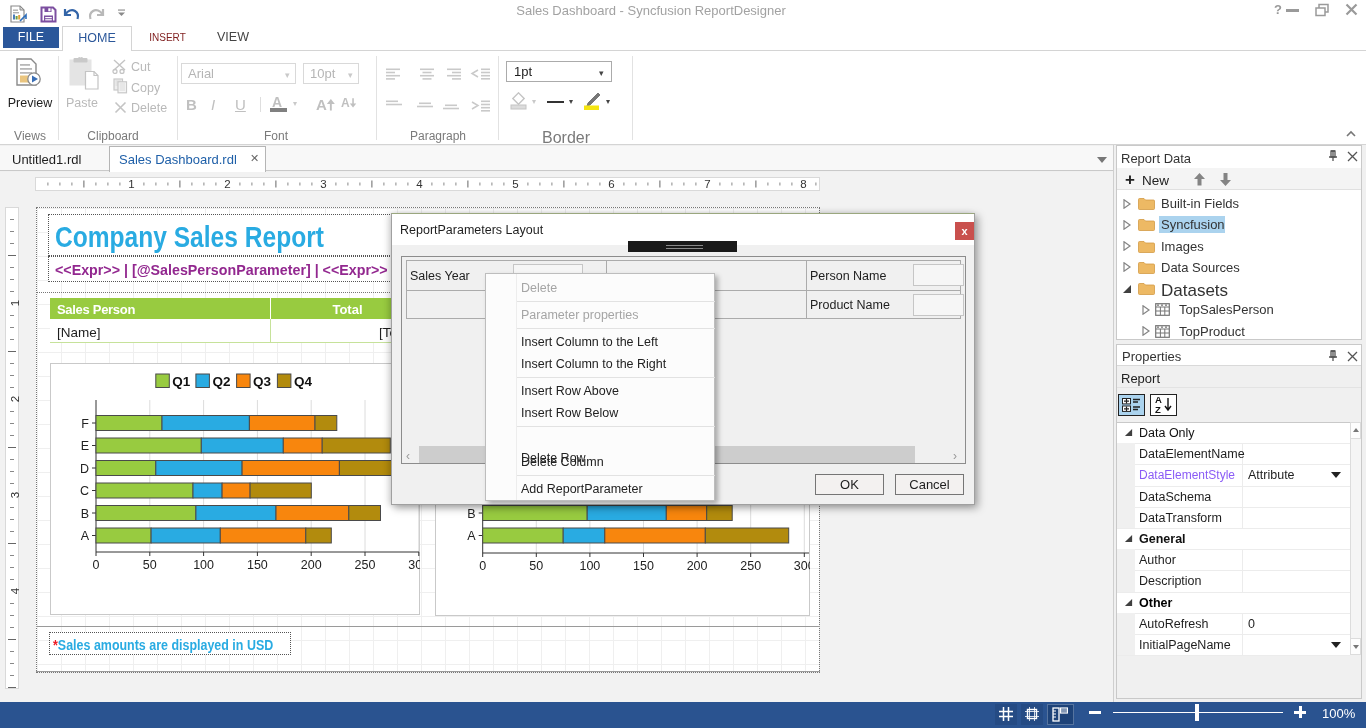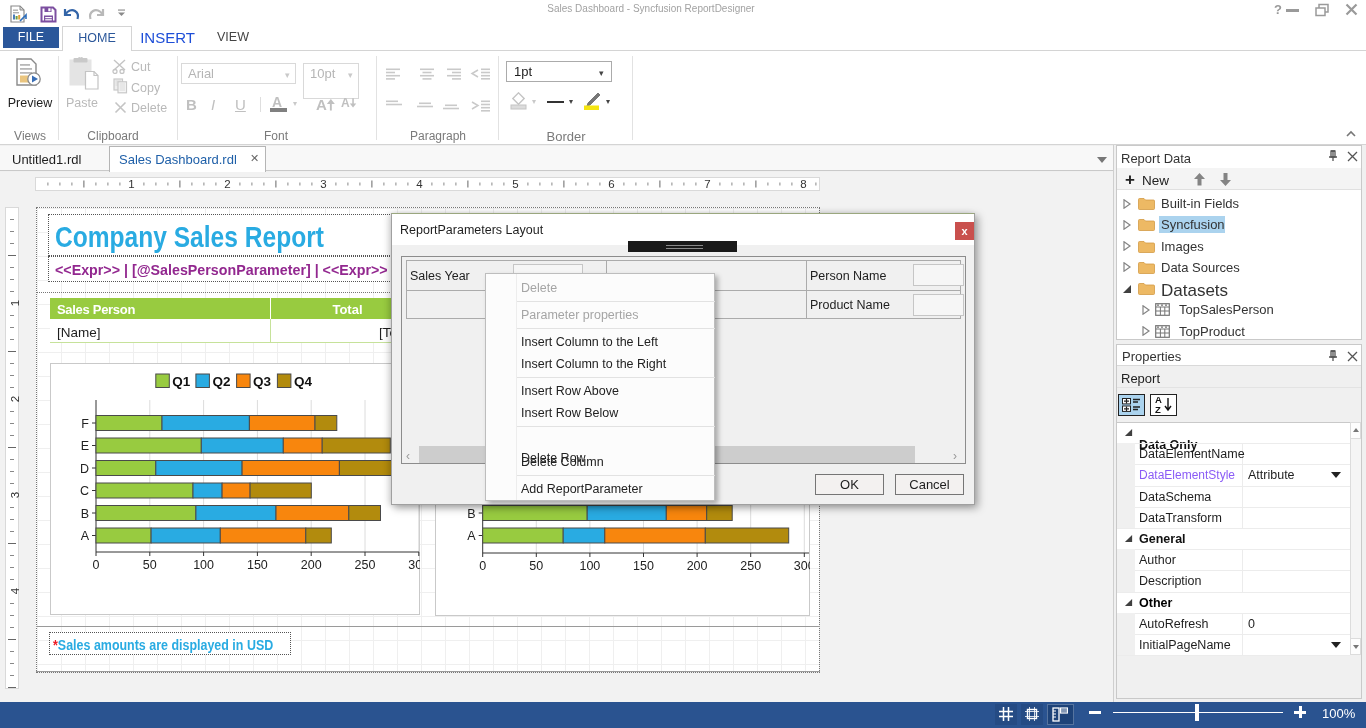--- a/index.html
+++ b/index.html
@@ -38,50 +38,50 @@
 
 <svg class="ab" style="left:87px;top:6px;" width="19" height="16" viewBox="0 0 19 16">
  <path d="M16 3 L16 9 L10 9" fill="none" stroke="#b9b9b9" stroke-width="2.2"></path>
  <path d="M15.5 8.5 C13.5 4.5 9 3 6 5 C3.2 6.8 2.5 10 3.5 13" fill="none" stroke="#b9b9b9" stroke-width="2.2"></path>
 </svg>
 
 <svg class="ab" style="left:117px;top:9px;" width="10" height="9" viewBox="0 0 10 9">
  <rect x="1" y="0.5" width="7" height="1.1" fill="#8a8a8a"></rect>
  <path d="M1 3.5 L8 3.5 L4.5 7 Z" fill="#8a8a8a"></path>
 </svg>
-<div class="ab" style="left:0;top:3px;width:1302px;height:16px;text-align:center;font-size:10px;color:#a2a2a2;">Sales Dashboard - Syncfusion ReportDesigner</div>
+<div class="ab" style="left:0;top:3px;width:1302px;height:16px;text-align:center;font-size:13px;color:#a2a2a2;">Sales Dashboard - Syncfusion ReportDesigner</div>
 
 <div class="ab" style="left:1270px;top:2px;width:16px;height:16px;color:#9a9a9a;font-size:13px;font-weight:bold;text-align:center;">?</div>
 <div class="ab" style="left:1286px;top:9px;width:13px;height:3px;background:#9a9a9a;"></div>
 <svg class="ab" style="left:1315px;top:3px;" width="15" height="14" viewBox="0 0 15 14">
  <rect x="4" y="1.5" width="9" height="7.5" fill="none" stroke="#9a9a9a" stroke-width="1.5"></rect>
  <rect x="1" y="5" width="9" height="7.5" fill="#ffffff" stroke="#9a9a9a" stroke-width="1.5"></rect>
 </svg>
 <svg class="ab" style="left:1345px;top:3px;" width="13" height="13" viewBox="0 0 13 13">
  <path d="M1.5 1.5 L11.5 11.5 M11.5 1.5 L1.5 11.5" stroke="#9a9a9a" stroke-width="2.2"></path>
 </svg>
 
 <div class="ab" style="left:0;top:27px;width:1366px;height:24px;background:#fff;"></div>
 <div class="ab" style="left:0;top:50px;width:1366px;height:1px;background:#d4d4d4;"></div>
 <div class="ab" style="left:3px;top:27px;width:56px;height:21px;background:#2b579a;color:#fff;font-size:12.5px;text-align:center;line-height:21px;">FILE</div>
 <div class="ab" style="left:62px;top:26px;width:70px;height:25px;background:#fff;border:1px solid #d4d4d4;border-bottom:none;color:#2b579a;font-size:12.5px;text-align:center;line-height:23px;">HOME</div>
-<div class="ab" style="left:140px;top:27px;width:55px;height:21px;color:#1d4ed8;font-size:15px;text-align:center;line-height:21px;">INSERT</div>
+<div class="ab" style="left:140px;top:27px;width:55px;height:21px;color:#7f1d1d;font-size:10px;text-align:center;line-height:21px;">INSERT</div>
 <div class="ab" style="left:210px;top:27px;width:46px;height:21px;color:#444;font-size:12.5px;text-align:center;line-height:21px;">VIEW</div>
 
 <div class="ab" style="left:0;top:51px;width:1366px;height:94px;background:#fff;border-bottom:1px solid #d4d4d4;"></div>
 <div class="ab" style="left:58px;top:56px;width:1px;height:84px;background:#e2e2e2;"></div>
 <div class="ab" style="left:177px;top:56px;width:1px;height:84px;background:#e2e2e2;"></div>
 <div class="ab" style="left:376px;top:56px;width:1px;height:84px;background:#e2e2e2;"></div>
 <div class="ab" style="left:498px;top:56px;width:1px;height:84px;background:#e2e2e2;"></div>
 <div class="ab" style="left:632px;top:56px;width:1px;height:84px;background:#e2e2e2;"></div>
 <div class="ab" style="left:-30px;top:129px;width:120px;height:12px;text-align:center;font-size:12px;color:#7a7a7a;">Views</div>
 <div class="ab" style="left:53px;top:129px;width:120px;height:12px;text-align:center;font-size:12px;color:#7a7a7a;">Clipboard</div>
 <div class="ab" style="left:216px;top:129px;width:120px;height:12px;text-align:center;font-size:12px;color:#7a7a7a;">Font</div>
 <div class="ab" style="left:378px;top:129px;width:120px;height:12px;text-align:center;font-size:12px;color:#7a7a7a;">Paragraph</div>
-<div class="ab" style="left:506px;top:129px;width:120px;height:12px;text-align:center;font-size:13px;color:#7a7a7a;">Border</div>
+<div class="ab" style="left:506px;top:129px;width:120px;height:12px;text-align:center;font-size:16px;color:#7a7a7a;">Border</div>
 
 <svg class="ab" style="left:16px;top:58px;" width="28" height="29" viewBox="0 0 28 29">
  <path d="M1 1 L15 1 L20 6 L20 27 L1 27 Z" fill="#fff" stroke="#8a8a8a" stroke-width="1.4"></path>
  <rect x="4" y="6" width="10" height="1.8" fill="#b8b8b8"></rect>
  <rect x="4" y="10" width="12" height="1.8" fill="#b8b8b8"></rect>
  <rect x="4" y="14" width="12" height="1.8" fill="#b8b8b8"></rect>
  <rect x="4" y="17.5" width="9" height="7" fill="#eac57f"></rect>
  <circle cx="18" cy="21" r="6.2" fill="#fff" stroke="#8a8a8a" stroke-width="1.3"></circle>
  <path d="M16 17.5 L22 21 L16 24.5 Z" fill="#3a6eb5"></path>
 </svg>
@@ -108,21 +108,21 @@
  <path d="M6.5 6 L12 6 M6.5 8 L12 8 M6.5 10 L12 10 M6.5 12 L12 12" stroke="#d5d5d5" stroke-width="0.9"></path>
 </svg>
 <div class="ab" style="left:131px;top:81px;font-size:12.5px;color:#b9b9b9;">Copy</div>
 <svg class="ab" style="left:114px;top:101px;" width="13" height="13" viewBox="0 0 13 13">
  <path d="M1.5 1.5 L11.5 11.5 M11.5 1.5 L1.5 11.5" stroke="#c4c4c4" stroke-width="1.6"></path>
 </svg>
 <div class="ab" style="left:131px;top:101px;font-size:12.5px;color:#b9b9b9;">Delete</div>
 
 <div class="ab" style="left:181px;top:63px;width:115px;height:21px;border:1px solid #d9d9d9;background:#fff;font-size:13px;color:#b5b5b5;line-height:19px;padding-left:6px;">Arial</div>
 <div class="ab" style="left:285px;top:70px;width:8px;height:8px;font-size:9px;color:#c9c9c9;">▾</div>
-<div class="ab" style="left:303px;top:63px;width:56px;height:36px;border:1px solid #d9d9d9;background:#fff;font-size:13px;color:#b5b5b5;line-height:19px;padding-left:6px;">10pt</div>
+<div class="ab" style="left:303px;top:63px;width:56px;height:21px;border:1px solid #d9d9d9;background:#fff;font-size:13px;color:#b5b5b5;line-height:19px;padding-left:6px;">10pt</div>
 <div class="ab" style="left:348px;top:70px;width:8px;height:8px;font-size:9px;color:#c9c9c9;">▾</div>
 <div class="ab" style="left:186px;top:96px;font-size:15px;font-weight:bold;color:#c0c0c0;">B</div>
 <div class="ab" style="left:211px;top:96px;font-size:15px;font-style:italic;color:#c0c0c0;">I</div>
 <div class="ab" style="left:235px;top:96px;font-size:15px;text-decoration:underline;color:#c0c0c0;">U</div>
 <div class="ab" style="left:260px;top:97px;width:1px;height:15px;background:#dedede;"></div>
 <div class="ab" style="left:272px;top:94px;font-size:14px;font-weight:bold;color:#c0c0c0;">A</div>
 <div class="ab" style="left:270px;top:108px;width:17px;height:4px;background:#808080;"></div>
 <div class="ab" style="left:293px;top:99px;font-size:8px;color:#c9c9c9;">▾</div>
 <div class="ab" style="left:316px;top:94px;font-size:15px;font-weight:bold;color:#c0c0c0;">A🠅</div>
 <div class="ab" style="left:341px;top:94px;font-size:12px;font-weight:bold;color:#c0c0c0;">A🠇</div>
@@ -571,21 +571,21 @@
 <div class="ab" style="left:1150px;top:394px;width:27px;height:22px;background:#fff;border:1px solid #222;"></div>
 <div class="ab" style="left:1155px;top:395px;font-size:9.5px;font-weight:bold;color:#111;line-height:10px;">A<br>Z</div>
 <svg class="ab" style="left:1164px;top:398px;" width="8" height="15" viewBox="0 0 8 15">
  <path d="M4 0 L4 11 M1 8 L4 12 L7 8" fill="none" stroke="#111" stroke-width="1.4"></path>
 </svg>
 
 <div class="ab" style="left:1117px;top:422px;width:244px;height:233px;background:#fff;border-top:1px solid #c9c9c9;"></div>
 <svg class="ab" style="left:1124px;top:428.0px;" width="9" height="9" viewBox="0 0 10 10">
     <path d="M9 1 L9 9 L1 9 Z" fill="#404040"></path>
   </svg>
-<div class="ab" style="left:1139px;top:438px;font-size:12.5px;font-weight:bold;color:#111;">Data Only</div>
+<div class="ab" style="left:1139px;top:426.0px;font-size:12.5px;font-weight:normal;color:#111;">Data Only</div>
 <div class="ab" style="left:1117px;top:443.2px;width:233px;height:1px;background:#ececec;"></div>
 <div class="ab" style="left:1117px;top:443.2px;width:18px;height:21.2px;background:#f0f0f0;"></div>
 <div class="ab" style="left:1135px;top:443.2px;width:108px;height:21.2px;border-right:1px solid #ececec;"></div>
 <div class="ab" style="left:1139px;top:447.2px;font-size:12.5px;color:#1e1e1e;">DataElementName</div>
 <div class="ab" style="left:1117px;top:464.4px;width:233px;height:1px;background:#ececec;"></div>
 <div class="ab" style="left:1117px;top:464.4px;width:18px;height:21.2px;background:#f0f0f0;"></div>
 <div class="ab" style="left:1135px;top:464.4px;width:108px;height:21.2px;border-right:1px solid #ececec;"></div>
 <div class="ab" style="left:1139px;top:468.4px;font-size:12px;color:#8b5cf6;">DataElementStyle</div>
 <div class="ab" style="left:1248px;top:468.4px;font-size:12.5px;color:#1e1e1e;">Attribute</div>
 <div class="ab" style="left:1331px;top:472.4px;width:0;height:0;border-left:5px solid transparent;border-right:5px solid transparent;border-top:6px solid #222;"></div>

